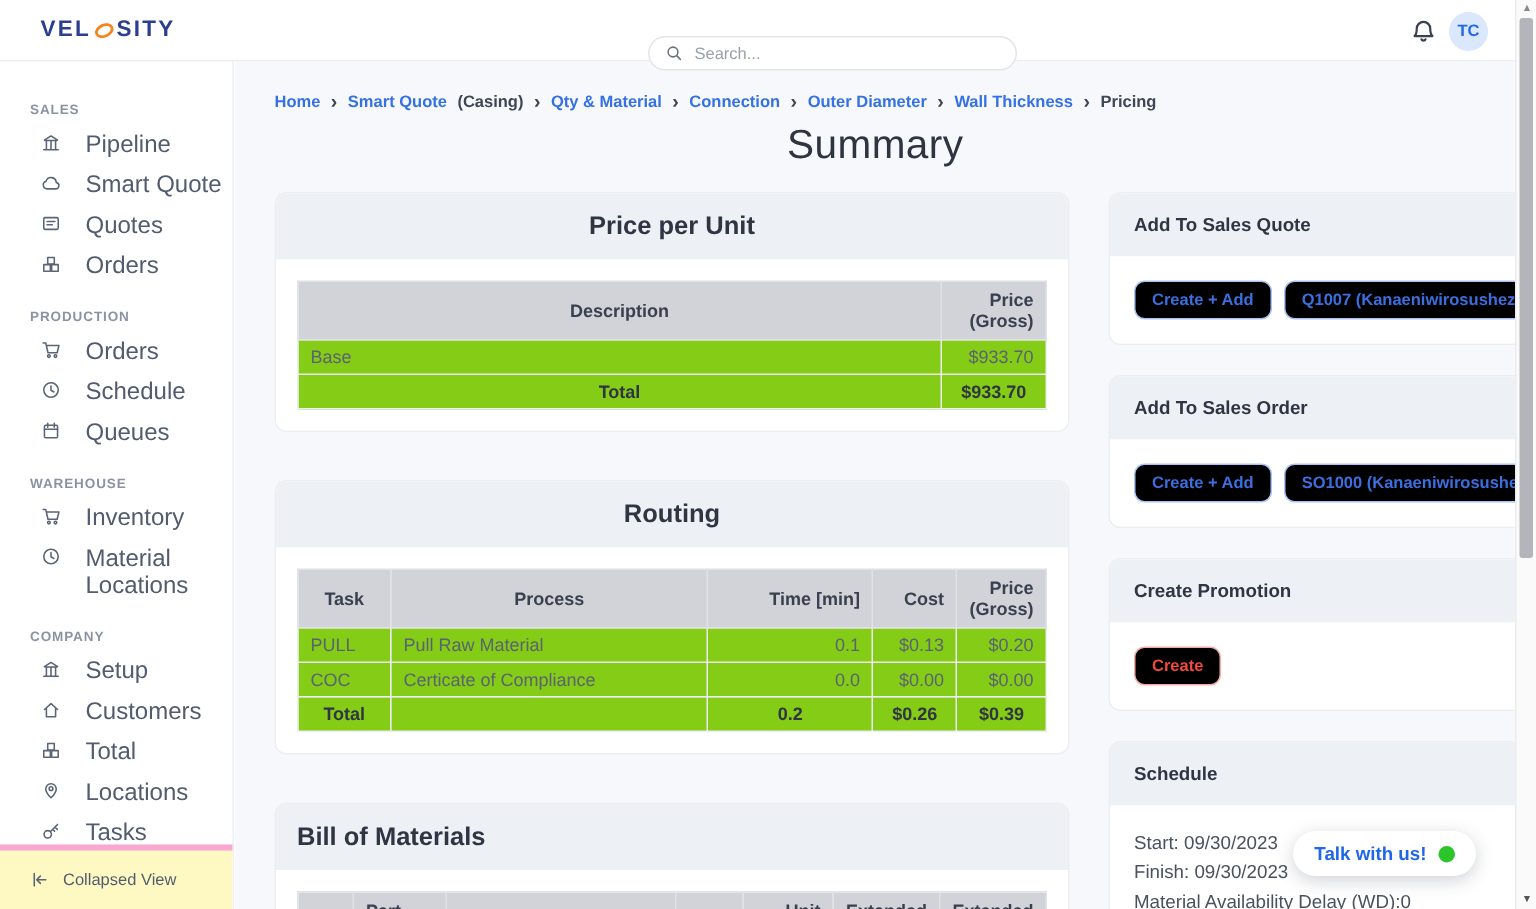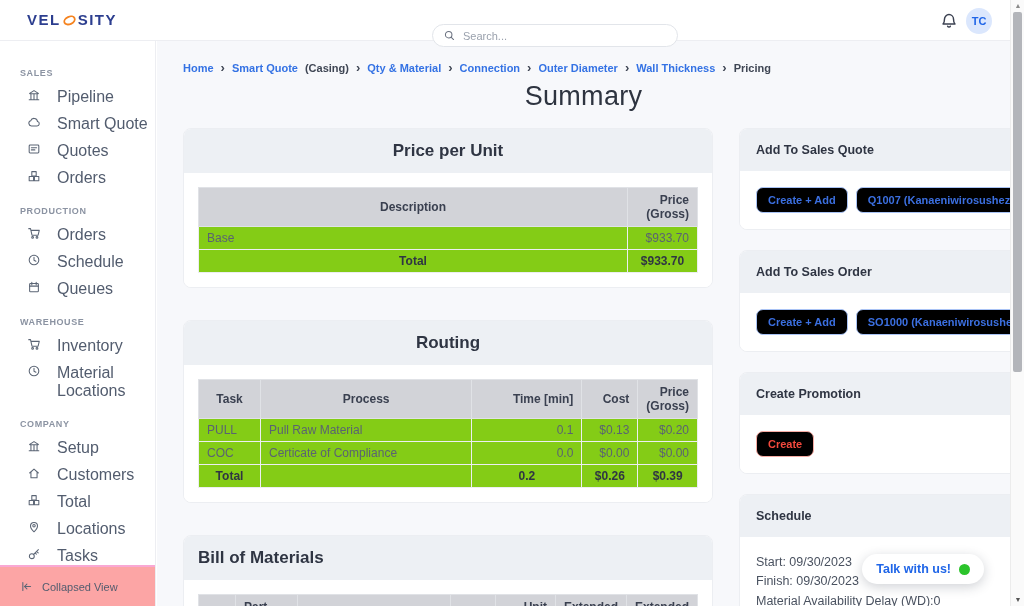--- a/index.html
+++ b/index.html
@@ -28,22 +28,22 @@
   .sidebar { position:absolute; top:41px; left:0; width:156px; bottom:0;
     background:#fff; border-right:1px solid #edeef2; z-index:5; }
   .side-inner { padding-top:12px; }
   .sec-label { font-size:9px; font-weight:bold; letter-spacing:.6px; color:#8b93a2;
     margin:15px 0 5px 20px; }
   .nav-item { display:flex; align-items:flex-start; gap:16px; padding:4.5px 0 4.5px 27px;
     font-size:16px; color:#525c6e; cursor:pointer; }
   .ni { width:14px; height:14px; stroke:#5b6575; fill:none; stroke-width:1.2;
     stroke-linecap:round; stroke-linejoin:round; flex:0 0 14px; }
   .collapse-row { position:absolute; bottom:0; left:0; width:100%;
-    border-top:2px solid #f9a8d4; padding:13px 0 13px 20px; display:flex;
-    align-items:center; gap:9px; font-size:11px; color:#525c6e; cursor:pointer; background:#fca5a5; }
+    border-top:4px solid #f9a8d4; padding:13px 0 13px 20px; display:flex;
+    align-items:center; gap:9px; font-size:11px; color:#525c6e; cursor:pointer; background:#fef9c3; }
   
   .main { position:absolute; top:41px; left:157px; width:853px; bottom:0;
     background:#f7f8fb; padding:19px 26px 0 26px; overflow:hidden; }
   .breadcrumb { font-size:11px; font-weight:bold; color:#3f4654; display:flex;
     flex-wrap:wrap; gap:4px 7px; align-items:center; }
   .crumb { display:flex; gap:7px; align-items:center; }
   .crumb + .crumb::before { content:"\203A"; color:#3f4654; font-size:13px; font-weight:bold; }
   .crumb .lnk { color:#3472e4; cursor:pointer; }
   .crumb .sfx { color:#3f4654; }
   .crumb .cur { color:#3f4654; }

